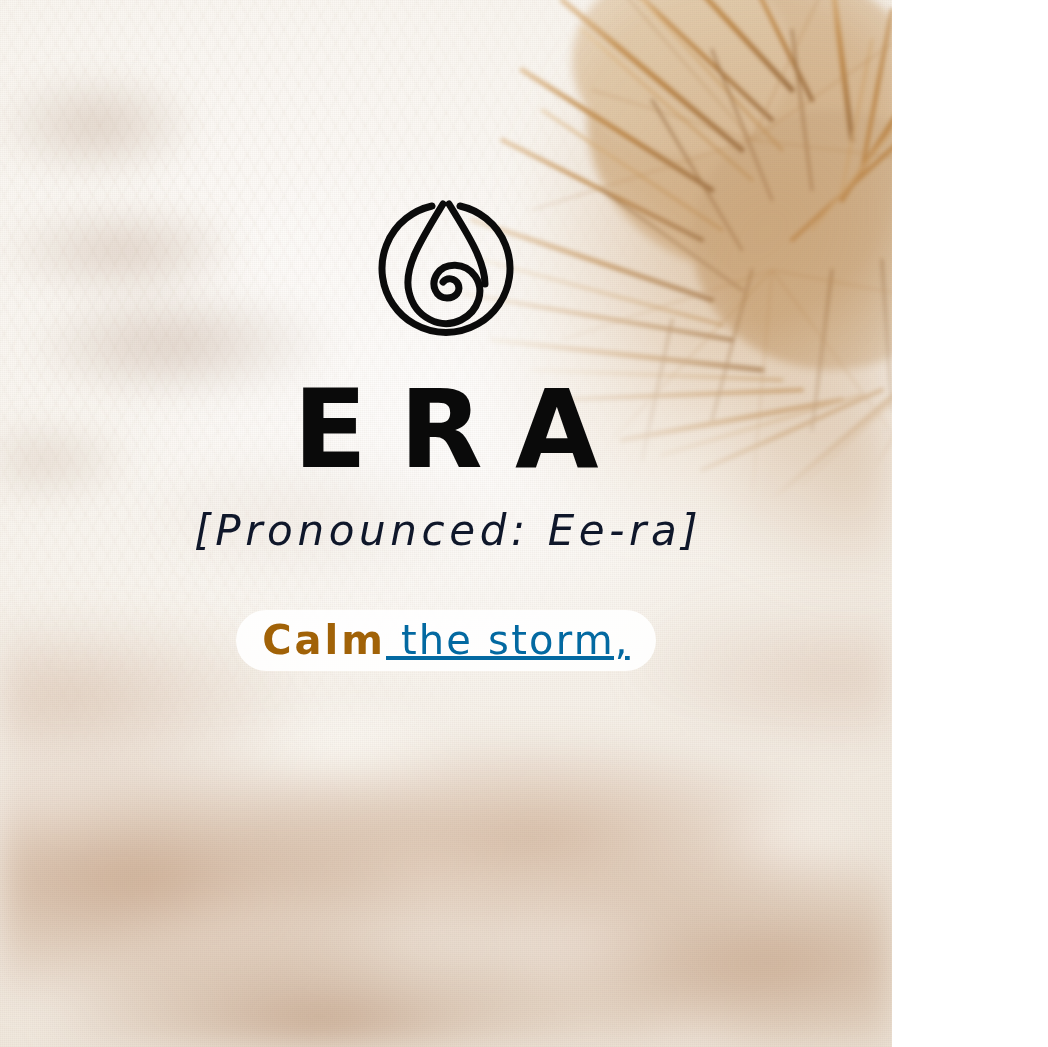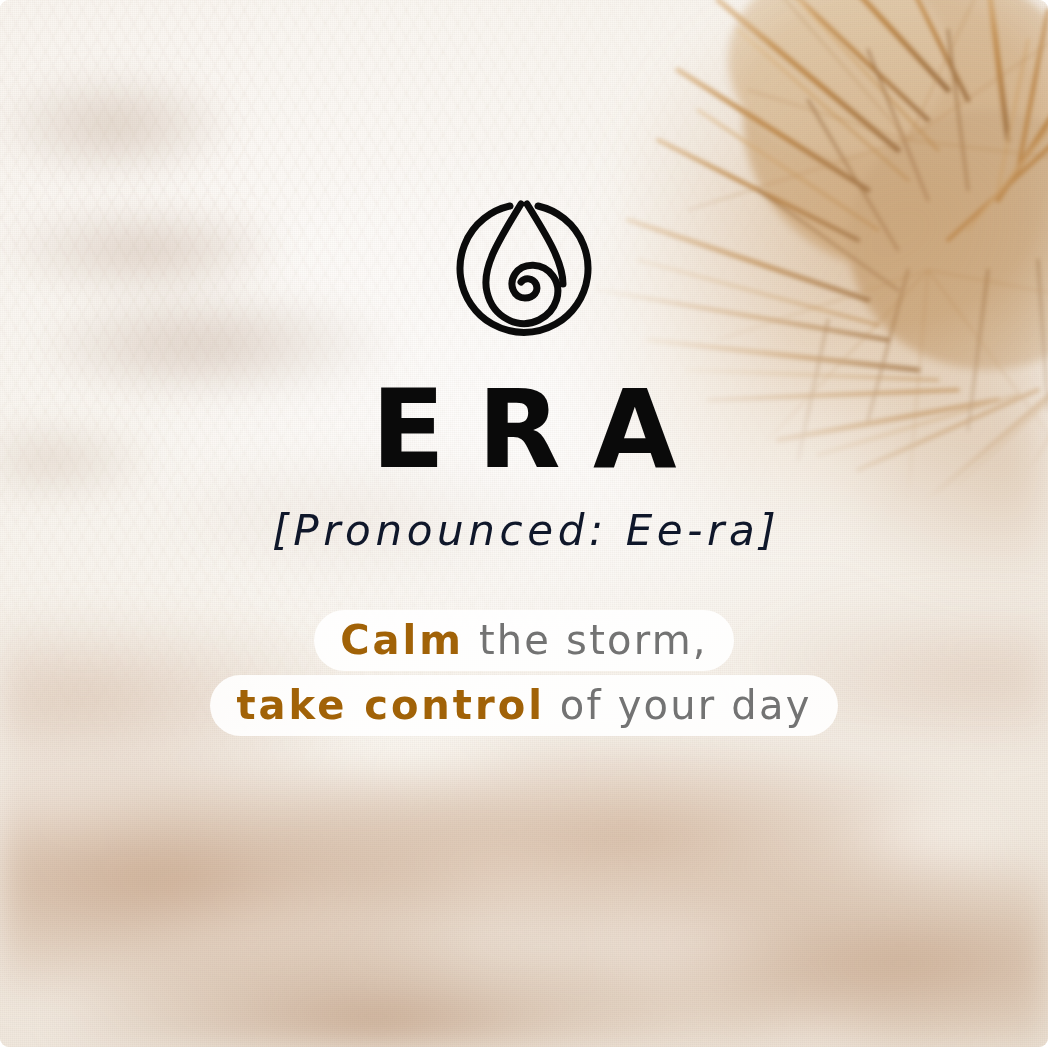--- a/index.html
+++ b/index.html
@@ -8,25 +8,24 @@
     padding: 0;
     background: #ffffff;
   }
   body {
     font-family: "DejaVu Sans", sans-serif;
   }
 
   
   .canvas {
     position: relative;
-    width: 1048px;
+    width: 892px;
     height: 1047px;
     overflow: hidden;
     background: #f6f1ea;
-    border-radius: 9px;
   }
 
   
   .bg-layer {
     position: absolute;
     inset: 0;
     pointer-events: none;
   }
 
   
@@ -177,21 +176,22 @@
     color: #101010;
     white-space: nowrap;
   }
   .em-word {
     font-weight: 700;
     color: #a16207;
     letter-spacing: 0.075em;
   }
   .plain-word {
     font-weight: 400;
-    color: #737373;
+    color: #0369a1;
+    text-decoration: underline;
   }
 </style>
 </head>
 <body>
 
 <div class="canvas">
 
   <div class="bg-layer bg-base"></div>
   <div class="bg-layer bg-mesh"></div>
   <div class="bg-layer bg-smudge"></div>
@@ -315,19 +315,16 @@
 
     <div class="pronunciation">[Pronounced: Ee-ra]</div>
 
     <div class="tagline">
 
       <div class="tagline-line">
         <span class="em-word">Calm</span><span class="plain-word"> the storm,</span>
       </div>
 
 
-      <div class="tagline-line">
-        <span class="em-word">take control</span><span class="plain-word"> of your day</span>
-      </div>
 
     </div>
   </div>
 </div>
 
 </body></html>

